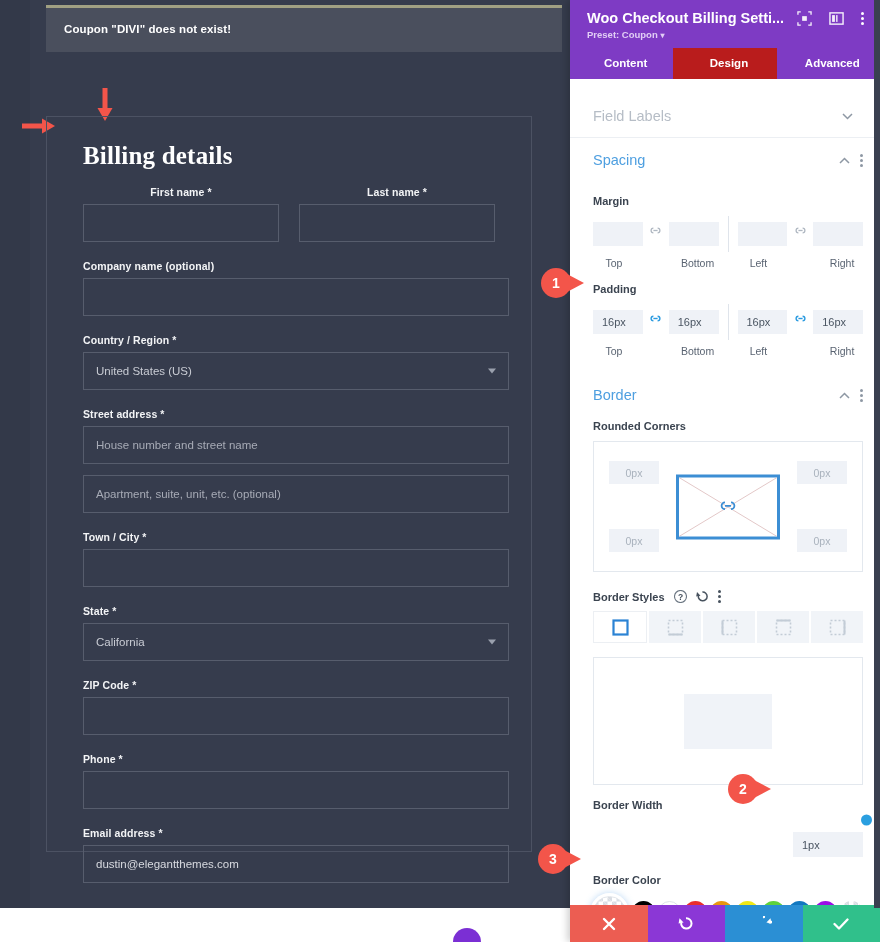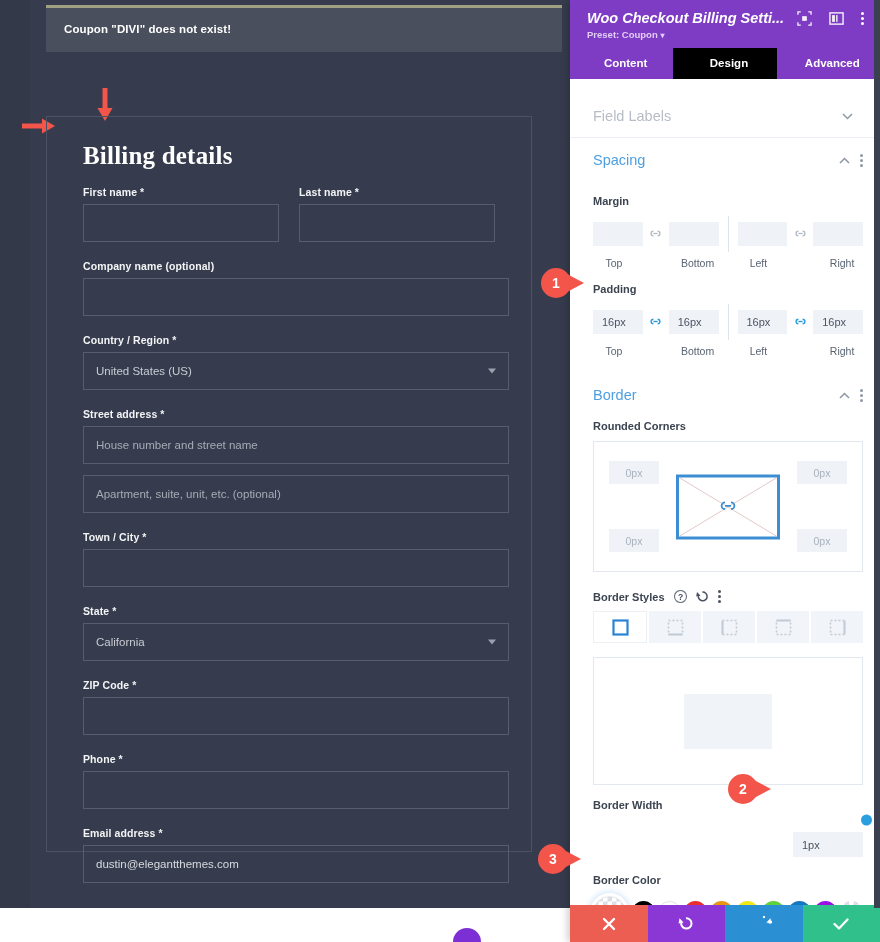--- a/index.html
+++ b/index.html
@@ -49,21 +49,21 @@
     height: 38px; border: 1px solid #575d6d; margin: 0 0 0 14px;
     display: flex; align-items: center; padding: 0 12px;
     font-size: 11.5px; color: #c9ccd4; position: relative;
   }
   .fld-box.filled { color: #d8dae0; }
   .fld-box.ph { color: #a7abb6; }
   .fld-gap { height: 18px; }
   .fld-gap-sm { height: 11px; }
   .row2 { display: flex; gap: 20px; }
   .row2 > div { flex: 1; }
-  .row2 .fld-label, .row2 .fld-box { margin-left: 14px; }
+  .row2 .fld-label, .row2 .fld-box { margin-left: 14px; text-align: center; }
   .row2 > div:last-child .fld-label,
   .row2 > div:last-child .fld-box { margin-left: 0; margin-right: 14px; }
   .caret {
     position: absolute; right: 12px; top: 50%; transform: translateY(-50%);
     width: 0; height: 0; border-left: 4px solid transparent;
     border-right: 4px solid transparent; border-top: 5px solid #9aa0ad;
   }
 
   .red-arrow-down {
     position: absolute; left: 97px; top: 88px; width: 16px; height: 34px;
@@ -85,36 +85,36 @@
   #settings-panel {
     position: absolute; left: 570px; top: 0;
     width: 310px; height: 942px;
     background: #ffffff;
     display: flex; flex-direction: column;
     box-shadow: -3px 0 7px rgba(0,0,0,.18);
   }
   .panel-header {
     background: #7e3bc4; padding: 10px 14px 8px 17px; position: relative;
   }
-  .panel-title-row { display: flex; align-items: center; font-style: italic; }
+  .panel-title-row { display: flex; align-items: center; }
   .panel-title {
     color: #ffffff; font-size: 14.5px; font-weight: bold;
     flex: 1; white-space: nowrap; overflow: hidden;
   }
   .hdr-icons { display: flex; align-items: center; gap: 17px; padding-right: 2px; }
   .hdr-ico { width: 15px; height: 15px; opacity: .92; cursor: pointer; }
   .panel-preset {
     color: #e1cdf5; font-size: 9.5px; font-weight: bold; margin-top: 3px;
   }
   .panel-tabs { display: flex; background: #7e3bc4; }
   .panel-tab {
     flex: 1; text-align: center; padding: 9px 0 10px 8px;
     color: #ffffff; font-size: 11.5px; font-weight: bold; cursor: pointer;
   }
-  .panel-tab.active { background: #000000; text-align: center; }
+  .panel-tab.active { background: #b91c1c; text-align: center; }
 
   .panel-scroll {
     flex: 1; overflow: hidden; position: relative;
     background: #ffffff; padding: 15px 0 0 0;
   }
   .scroll-track {
     position: absolute; right: 0; top: 0; width: 6px; height: 100%;
     background: #ffffff;
   }
   .scroll-thumb {
@@ -132,21 +132,21 @@
   .sec-title.open { color: #4e9fe0; }
   .chev { width: 11px; height: 7px; margin-right: 10px; cursor: pointer; }
   .kebab { width: 3px; height: 13px; cursor: pointer; }
 
   .sec-body { padding: 0 17px 16px 23px; }
   .sub-label {
     font-size: 11px; font-weight: bold; color: #3b4450;
     margin: 14px 0 9px 0;
   }
   .spacing-row { display: flex; align-items: center; }
-  .sp-group { flex: 1; display: flex; align-items: center; }
+  .sp-group { flex: 1; display: flex; }
   .sp-input {
     background: #eff2f7; height: 24px; border: none; flex: 1;
     display: flex; align-items: center; padding-left: 9px;
     font-size: 11px; color: #4a5562; cursor: text;
   }
   .sp-link { width: 26px; text-align: center; cursor: pointer; }
   .sp-divider { width: 1px; height: 36px; background: #dfe4eb; margin: 0 9px; }
   .sp-labels { display: flex; margin-top: 5px; }
   .sp-labels span {
     flex: 1; text-align: center; font-size: 10.5px; color: #5a6472;

